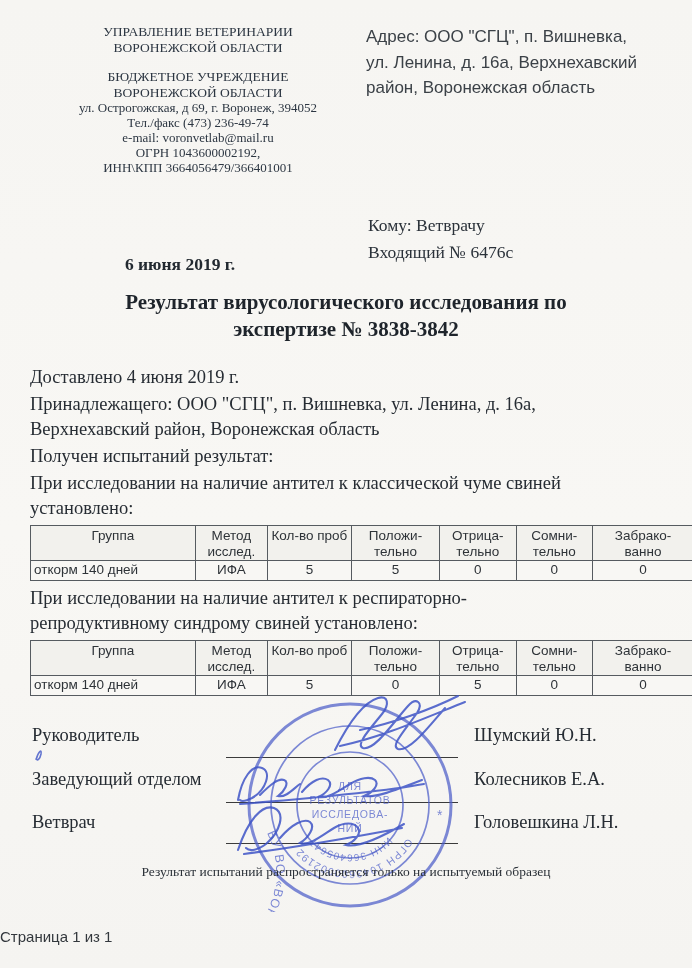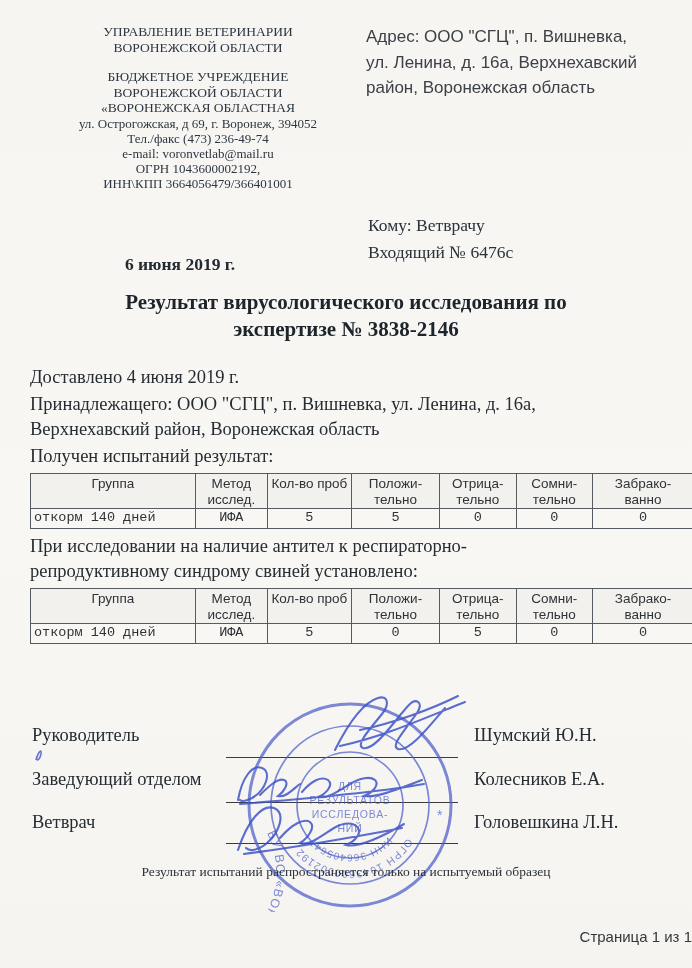--- a/index.html
+++ b/index.html
@@ -40,71 +40,72 @@
     width:664px; border-collapse:collapse; table-layout:fixed;
     font-family:"Liberation Sans", sans-serif; font-size:13.5px; color:#2e3338;
     margin:4px 4px 5px 0;
     padding-left:35px;
   }
   table.res th, table.res td { border:1px solid #565b60; }
   table.res th {
     font-weight:normal; text-align:center; vertical-align:top;
     padding:2px 2px 1px 2px; line-height:15.5px; background:#f2f1ed; white-space:pre-line;
   }
-  table.res td { padding:1px 3px 2px 3px; line-height:16px; text-align:center; background:#f8f7f4;font-family:Liberation Mono, monospace; }
+  table.res td { padding:1px 3px 2px 3px; line-height:16px; text-align:center; background:#f8f7f4; }
   table.res td.cell-left { text-align:left; }
 
   
   .sig-label { position:absolute; left:32px; font-size:18.5px; color:#262c33; }
   .sig-name  { position:absolute; left:474px; font-size:18.5px; color:#262c33; }
   .sig-line  { position:absolute; left:226px; width:232px; height:0; border-top:1.6px solid #3b3b3b; }
 
   .stamp-svg { position:absolute; left:243px; top:698px; width:214px; height:214px; }
   .sign-svg  { position:absolute; left:200px; top:680px; width:280px; height:190px; }
   .mark-svg  { position:absolute; left:28px; top:744px; width:20px; height:24px; }
 
   .footnote { position:absolute; left:0; top:864px; width:692px; text-align:center; font-size:13.5px; color:#2b3138; }
-  .pageno   { position:absolute; left:0; top:928px; width:692px; text-align:right;
+  .pageno   { position:absolute; left:0; top:928px; width:692px; text-align:left;
               font-family:"Liberation Sans", sans-serif; font-size:15px; color:#33383d; }
 </style>
 </head>
 <body>
 
 <div class="page">
 
   <div class="lh-left">
     <div class="lh-caps">УПРАВЛЕНИЕ ВЕТЕРИНАРИИ</div>
     <div class="lh-caps">ВОРОНЕЖСКОЙ ОБЛАСТИ</div>
     <div class="lh-gap"></div>
     <div class="lh-caps">БЮДЖЕТНОЕ УЧРЕЖДЕНИЕ</div>
     <div class="lh-caps">ВОРОНЕЖСКОЙ ОБЛАСТИ</div>
-    <div class="lh-caps">«ВОРОНЕЖСКАЯ ОБЛАСТНАЯ</div>
     <div class="lh-small">ул. Острогожская, д 69, г. Воронеж, 394052</div>
     <div class="lh-small">Тел./факс  (473) 236-49-74</div>
     <div class="lh-small">e-mail: voronvetlab@mail.ru</div>
     <div class="lh-small">ОГРН 1043600002192,</div>
     <div class="lh-small">ИНН\КПП 3664056479/366401001</div>
   </div>
 
   <div class="addr pre">Адрес: ООО "СГЦ", п. Вишневка,
 ул. Ленина, д. 16а, Верхнехавский
 район, Воронежская область</div>
 
   <div class="to-line1">Кому: Ветврачу</div>
   <div class="to-line2">Входящий № 6476с</div>
   <div class="date-line">6 июня 2019 г.</div>
 
   <div class="title pre">Результат вирусологического исследования по
-экспертизе № 3838-2146</div>
+экспертизе № 3838-3842</div>
 
   <div class="bodytext">
     <p class="pre">Доставлено 4 июня 2019 г.</p>
     <p class="pre">Принадлежащего: ООО "СГЦ", п. Вишневка, ул. Ленина, д. 16а,
 Верхнехавский район, Воронежская область</p>
     <p class="pre">Получен испытаний результат:</p>
+    <p class="pre">При исследовании на наличие антител к классической чуме свиней
+установлено:</p>
 
     <table class="res">
       <colgroup>
         <col style="width:155px">
           <col style="width:68px">
           <col style="width:79px">
         <col style="width:83px">
           <col style="width:72px">
           <col style="width:72px">
           <col style="width:95px">

